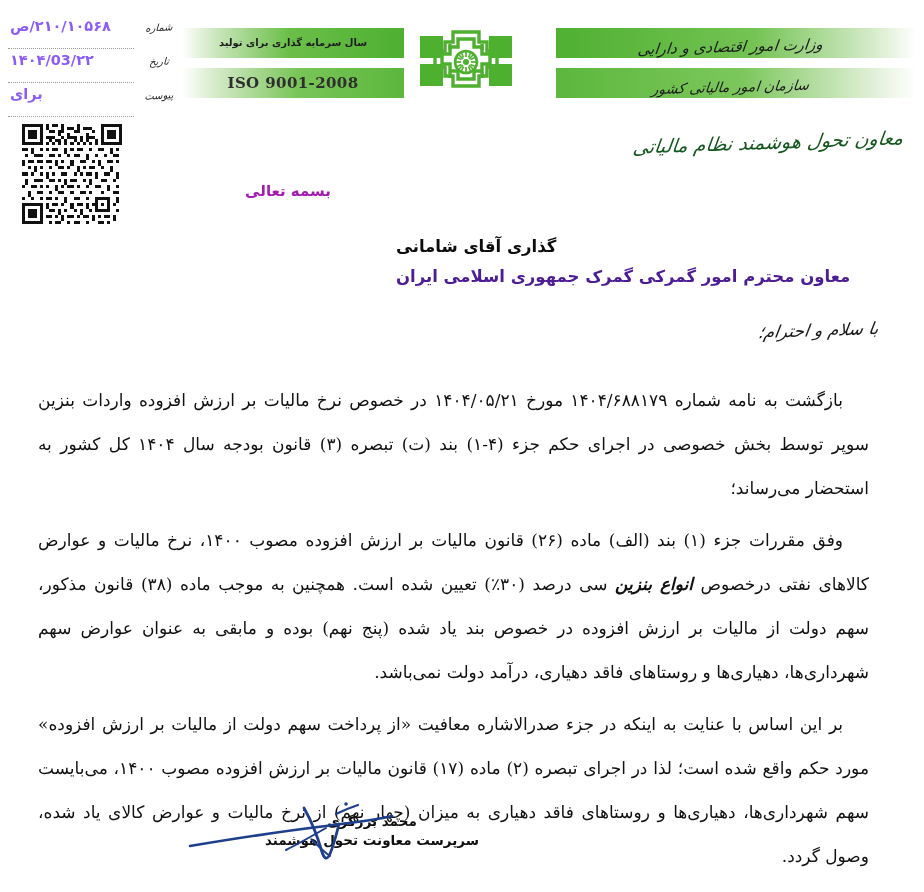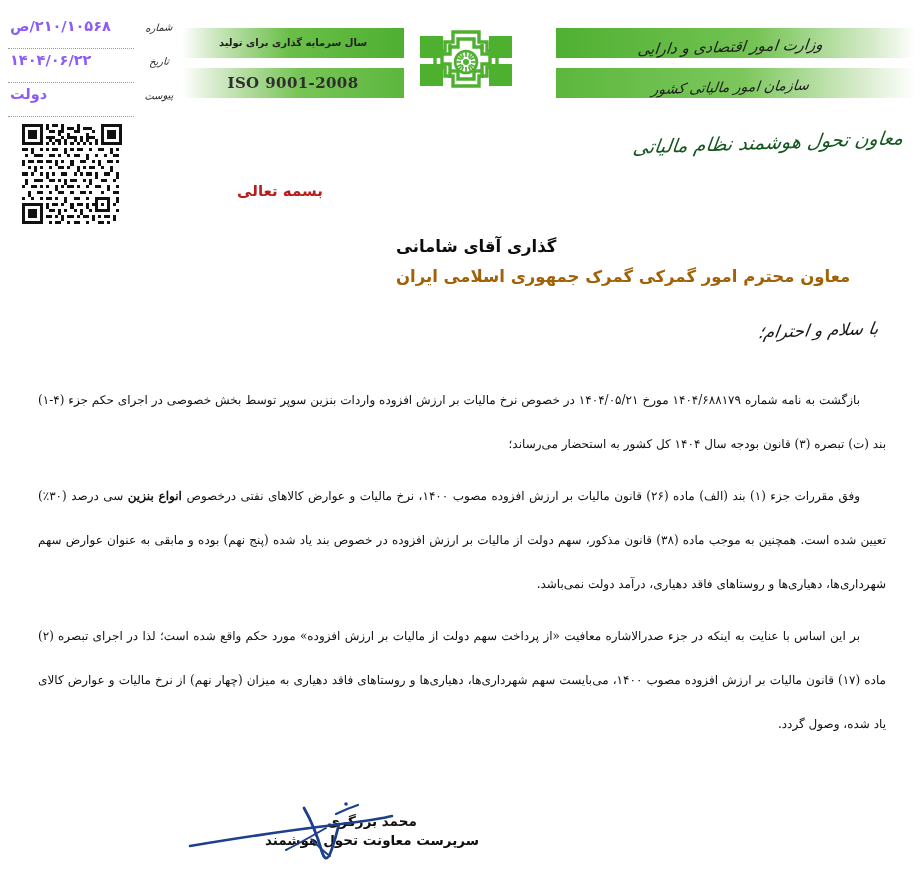--- a/index.html
+++ b/index.html
@@ -167,27 +167,27 @@
     color: #14571f;
     white-space: nowrap;
     font-style: italic;
     transform: skewX(-9deg) rotate(-2deg);
     transform-origin: right center;
   }
 
   .basmala {
     position: absolute;
     top: 182px;
-    left: 0;
+    left: 8px;
     width: 560px;
     text-align: center;
     font-family: "DejaVu Sans", sans-serif;
     font-size: 15px;
     font-weight: 700;
-    color: #b91c1c;
+    color: #a21caf;
   }
 
   .addressee {
     position: absolute;
     top: 232px;
     right: 28px;
     width: 500px;
     text-align: left;
     direction: rtl;
   }
@@ -196,21 +196,21 @@
     font-size: 16.5px;
     font-weight: 700;
     color: #0d0d0d;
     line-height: 30px;
     text-align: left;
   }
   .addressee-role {
     font-family: "DejaVu Sans", sans-serif;
     font-size: 16.5px;
     font-weight: 700;
-    color: #a16207;
+    color: #4c1d95;
     line-height: 30px;
     text-align: left;
   }
 
   .greeting {
     position: absolute;
     top: 318px;
     right: 45px;
     font-family: "DejaVu Serif", serif;
     font-size: 17px;
@@ -223,31 +223,32 @@
 
   .body-text {
     position: absolute;
     top: 378px;
     right: 38px;
     width: 848px;
     direction: rtl;
   }
   .para {
     font-family: "DejaVu Serif", serif;
-    font-size: 12px;
+    font-size: 17px;
     line-height: 44px;
     color: #111111;
     text-align: justify;
     text-justify: inter-word;
-    margin: 0 0 8px 0;
+    margin: 0 17px 8px 0;
     text-indent: 26px;
   }
   .para:last-child { margin-bottom: 0; }
   .para b {
     font-weight: 700;
+    font-style: italic;
   }
 
   
   .signature {
     position: absolute;
     top: 812px;
     left: 232px;
     width: 280px;
     text-align: center;
     z-index: 4;
@@ -278,26 +279,26 @@
   <div class="letterhead">
 
     <div class="ref-block">
       <div class="ref-row">
         <span class="ref-label">شماره</span>
         <span class="ref-value">۲۱۰/۱۰۵۶۸/ص</span>
         <span class="ref-rule"></span>
       </div>
       <div class="ref-row">
         <span class="ref-label">تاریخ</span>
-        <span class="ref-value">۱۴۰۴/۰۶/۲۲</span>
+        <span class="ref-value">۱۴۰۴/03/۲۲</span>
         <span class="ref-rule"></span>
       </div>
       <div class="ref-row">
         <span class="ref-label">پیوست</span>
-        <span class="ref-value">دولت</span>
+        <span class="ref-value">برای</span>
         <span class="ref-rule"></span>
       </div>
     </div>
 
     <div class="band band-left-top"></div>
     <div class="band band-left-bot"></div>
     <div class="band band-right-top"></div>
     <div class="band band-right-bot"></div>
 
     <div class="slogan">سال سرمایه گذاری برای تولید</div>

